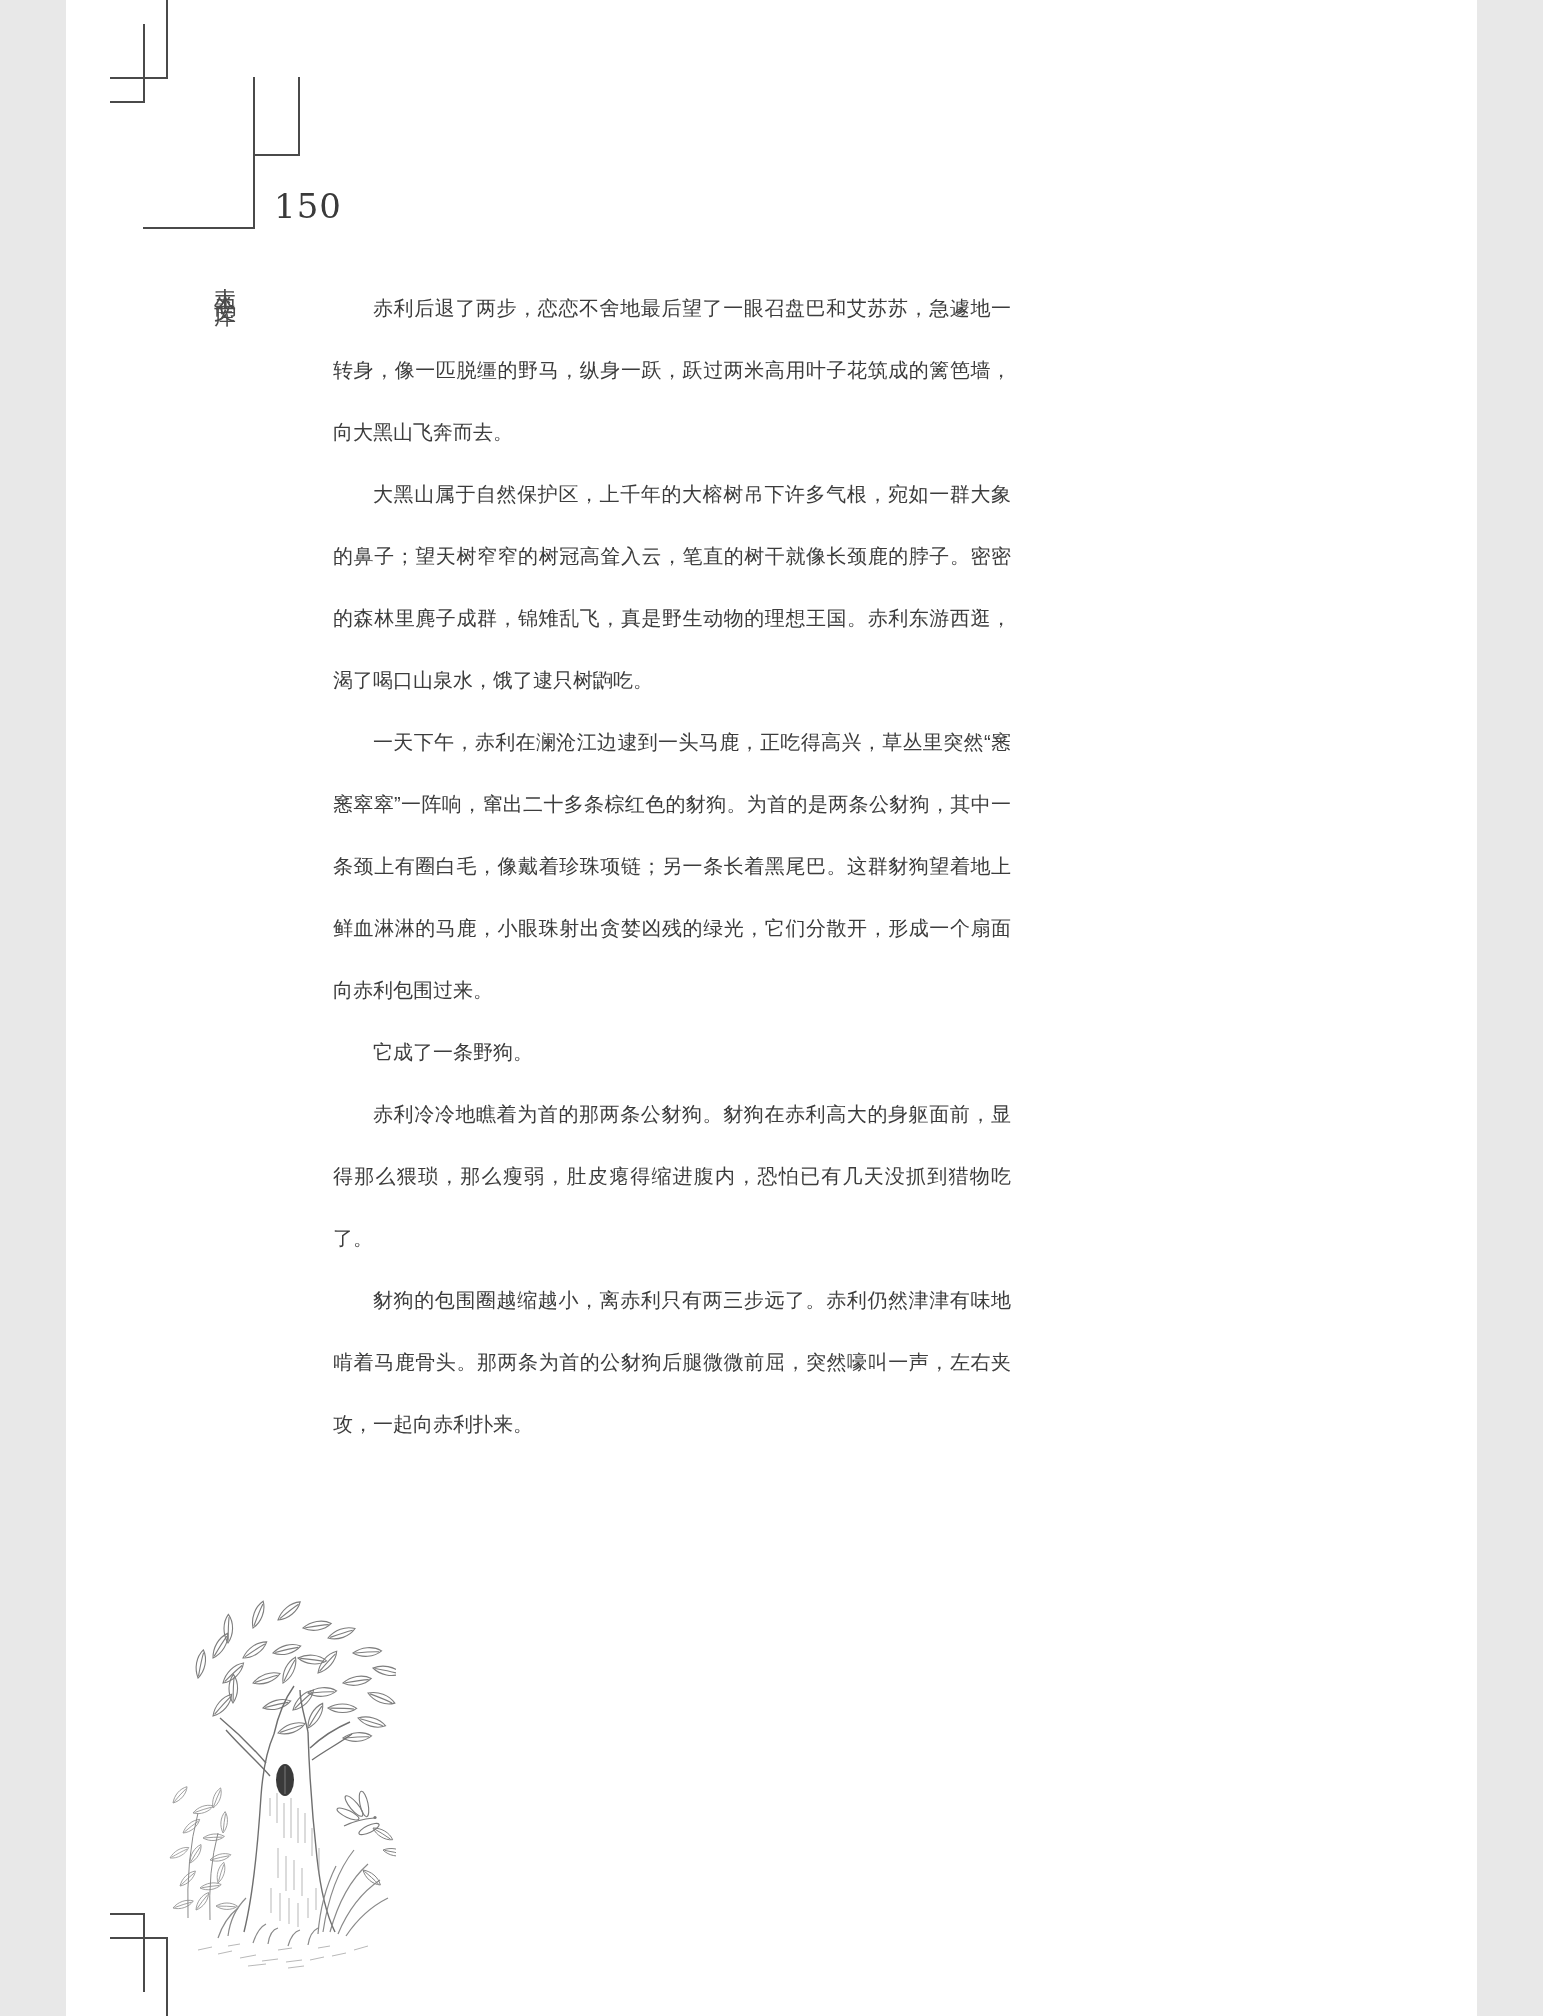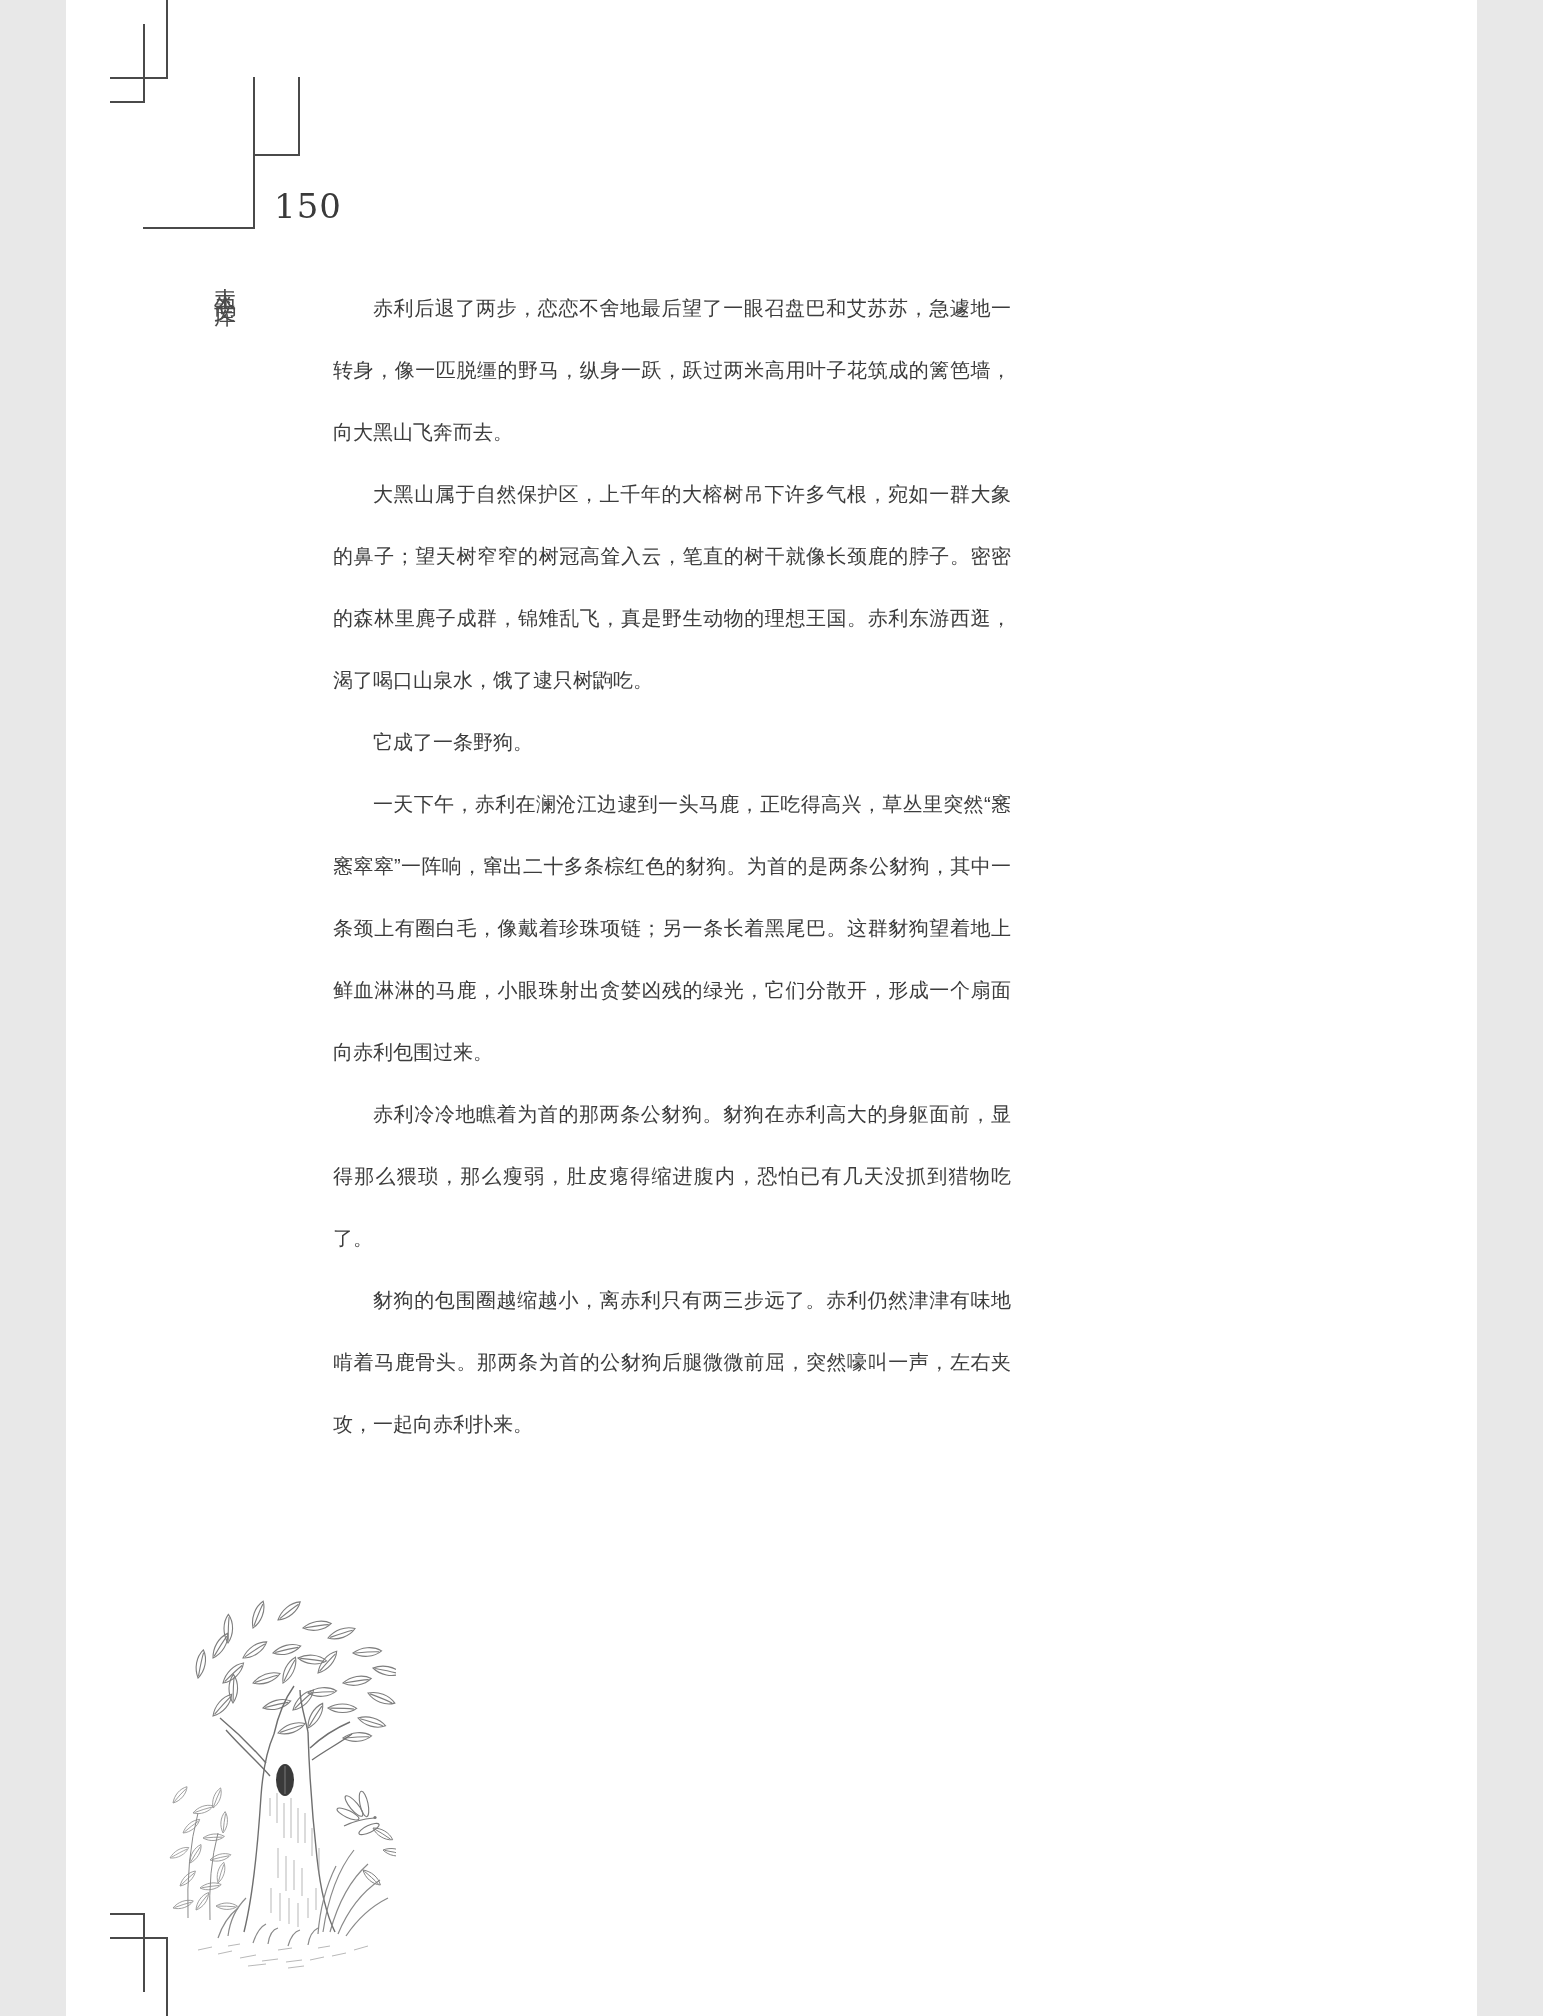--- a/index.html
+++ b/index.html
@@ -63,22 +63,22 @@
   <div class="mark v" style="left:1440px;top:1937px;height:79px"></div>
   <div class="mark h" style="left:1440px;top:1937px;width:80px"></div>
   <div class="mark v" style="left:1463px;top:1913px;height:79px"></div>
   <div class="mark h" style="left:1463px;top:1913px;width:80px"></div>
 
   <div class="side-title">大王鸽文库</div>
 
   <main class="text-block">
     <p>赤利后退了两步，恋恋不舍地最后望了一眼召盘巴和艾苏苏，急遽地一转身，像一匹脱缰的野马，纵身一跃，跃过两米高用叶子花筑成的篱笆墙，向大黑山飞奔而去。</p>
     <p>大黑山属于自然保护区，上千年的大榕树吊下许多气根，宛如一群大象的鼻子；望天树窄窄的树冠高耸入云，笔直的树干就像长颈鹿的脖子。密密的森林里麂子成群，锦雉乱飞，真是野生动物的理想王国。赤利东游西逛，渴了喝口山泉水，饿了逮只树鼩吃。</p>
+    <p>一天下午，赤利在澜沧江边逮到一头马鹿，正吃得高兴，草丛里突然“窸窸窣窣”一阵响，窜出二十多条棕红色的豺狗。为首的是两条公豺狗，其中一条颈上有圈白毛，像戴着珍珠项链；另一条长着黑尾巴。这群豺狗望着地上鲜血淋淋的马鹿，小眼珠射出贪婪凶残的绿光，它们分散开，形成一个扇面向赤利包围过来。</p>
     <p>它成了一条野狗。</p>
-    <p>一天下午，赤利在澜沧江边逮到一头马鹿，正吃得高兴，草丛里突然“窸窸窣窣”一阵响，窜出二十多条棕红色的豺狗。为首的是两条公豺狗，其中一条颈上有圈白毛，像戴着珍珠项链；另一条长着黑尾巴。这群豺狗望着地上鲜血淋淋的马鹿，小眼珠射出贪婪凶残的绿光，它们分散开，形成一个扇面向赤利包围过来。</p>
     <p>赤利冷冷地瞧着为首的那两条公豺狗。豺狗在赤利高大的身躯面前，显得那么猥琐，那么瘦弱，肚皮瘪得缩进腹内，恐怕已有几天没抓到猎物吃了。</p>
     <p>豺狗的包围圈越缩越小，离赤利只有两三步远了。赤利仍然津津有味地啃着马鹿骨头。那两条为首的公豺狗后腿微微前屈，突然嚎叫一声，左右夹攻，一起向赤利扑来。</p>
   </main>
 
   <svg class="illustration" viewBox="0 0 238 372" aria-hidden="true">
     <defs>
       <g id="lf">
         <path d="M0 0 C5 -9 15 -15 25 -14 C21 -5 10 1 0 0 Z"></path>
         <path d="M2 -1 C9 -5 16 -9 23 -12"></path>
       </g>

